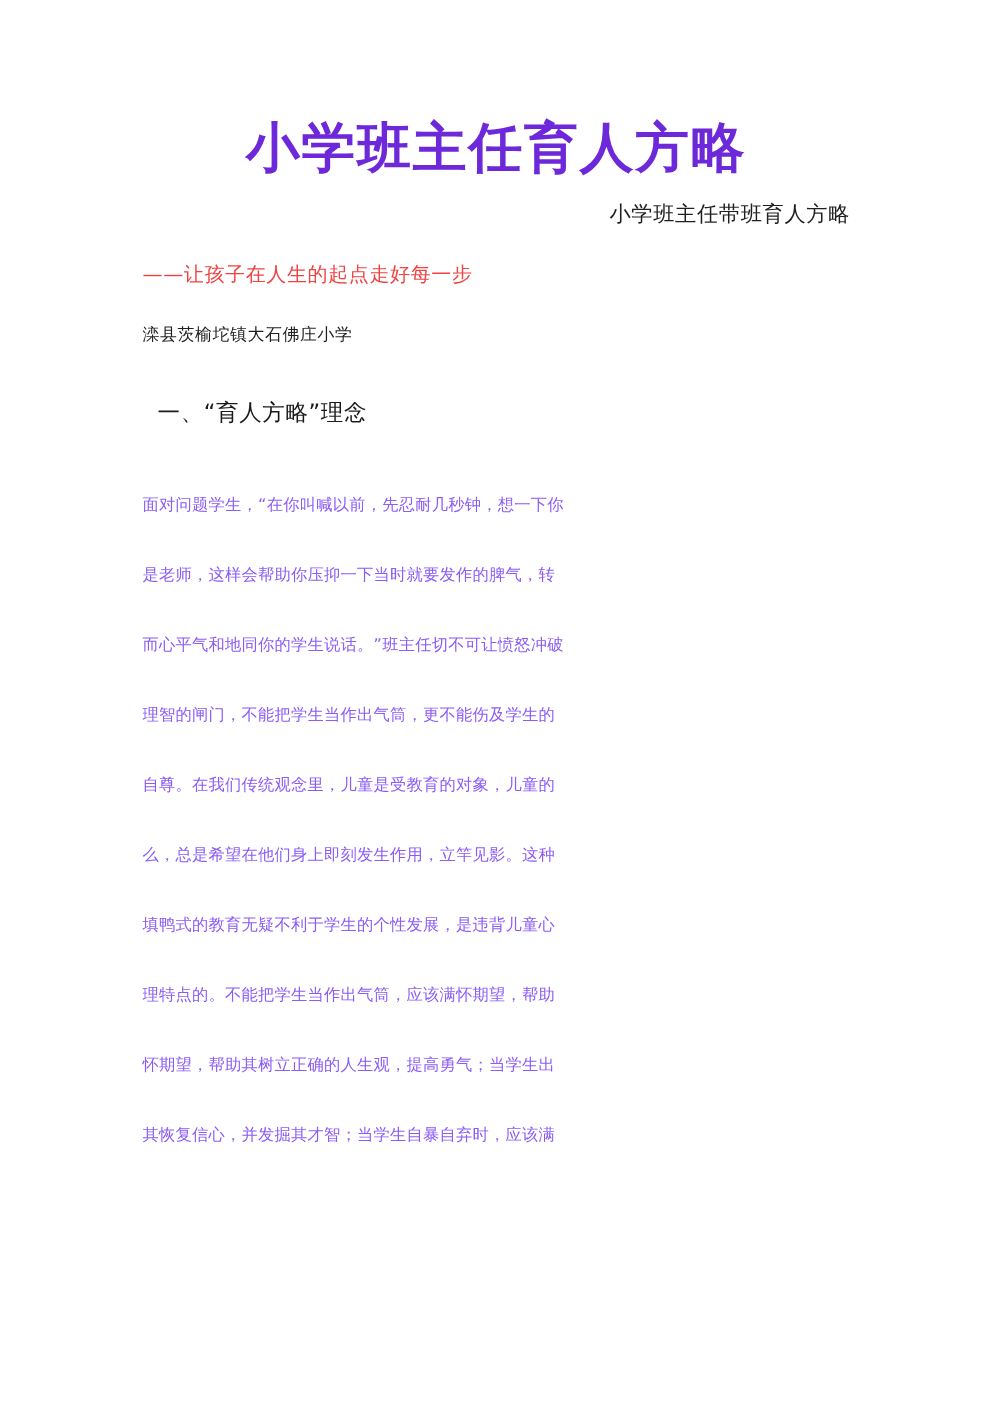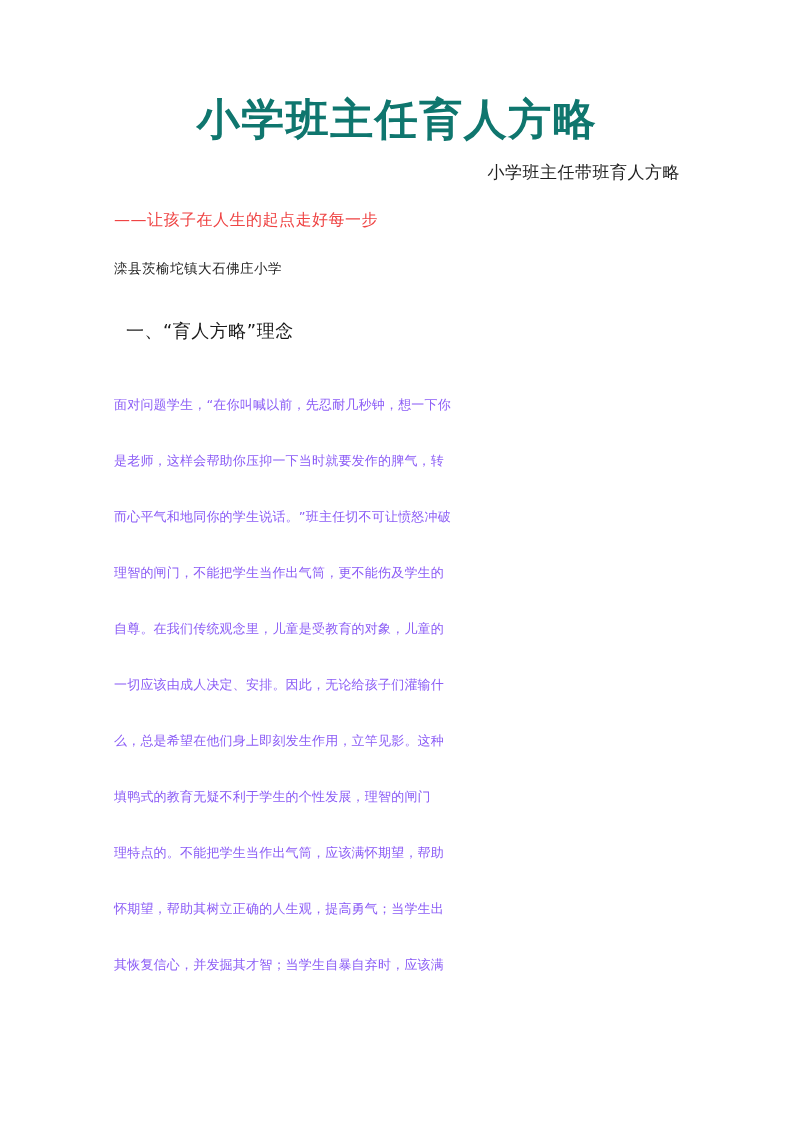--- a/index.html
+++ b/index.html
@@ -29,21 +29,21 @@
   
   .doc-title {
     margin: 0;
     padding-top: 93px;
     text-align: center;
     font-family: "DejaVu Sans", "Liberation Sans", sans-serif;
     font-weight: 700;
     font-size: 43px;
     line-height: 1.25;
     letter-spacing: 1.5px;
-    color: #0f766e;
+    color: #6d28d9;
     white-space: nowrap;
   }
   .doc-subtitle {
     margin: 0;
     padding-top: 14px;
     text-align: right;
     font-size: 17px;
     line-height: 1.4;
     letter-spacing: 0.5px;
     color: #1f1f1f;
@@ -109,22 +109,21 @@
     <p class="doc-org">滦县茨榆坨镇大石佛庄小学</p>
 
     <h2 class="section-heading">一、“育人方略”理念</h2>
 
     <div class="body-paragraph">
       <span class="body-line">面对问题学生，“在你叫喊以前，先忍耐几秒钟，想一下你</span>
       <span class="body-line">是老师，这样会帮助你压抑一下当时就要发作的脾气，转</span>
       <span class="body-line">而心平气和地同你的学生说话。”班主任切不可让愤怒冲破</span>
       <span class="body-line">理智的闸门，不能把学生当作出气筒，更不能伤及学生的</span>
       <span class="body-line">自尊。在我们传统观念里，儿童是受教育的对象，儿童的</span>
-      <span class="body-line">一切应该由成人决定、安排。因此，无论给孩子们灌输什</span>
       <span class="body-line">么，总是希望在他们身上即刻发生作用，立竿见影。这种</span>
-      <span class="body-line">填鸭式的教育无疑不利于学生的个性发展，理智的闸门</span>
+      <span class="body-line">填鸭式的教育无疑不利于学生的个性发展，是违背儿童心</span>
       <span class="body-line">理特点的。不能把学生当作出气筒，应该满怀期望，帮助</span>
       <span class="body-line">怀期望，帮助其树立正确的人生观，提高勇气；当学生出</span>
       <span class="body-line">其恢复信心，并发掘其才智；当学生自暴自弃时，应该满</span>
     </div>
 
   </div>
 </div>
 
 </body></html>

